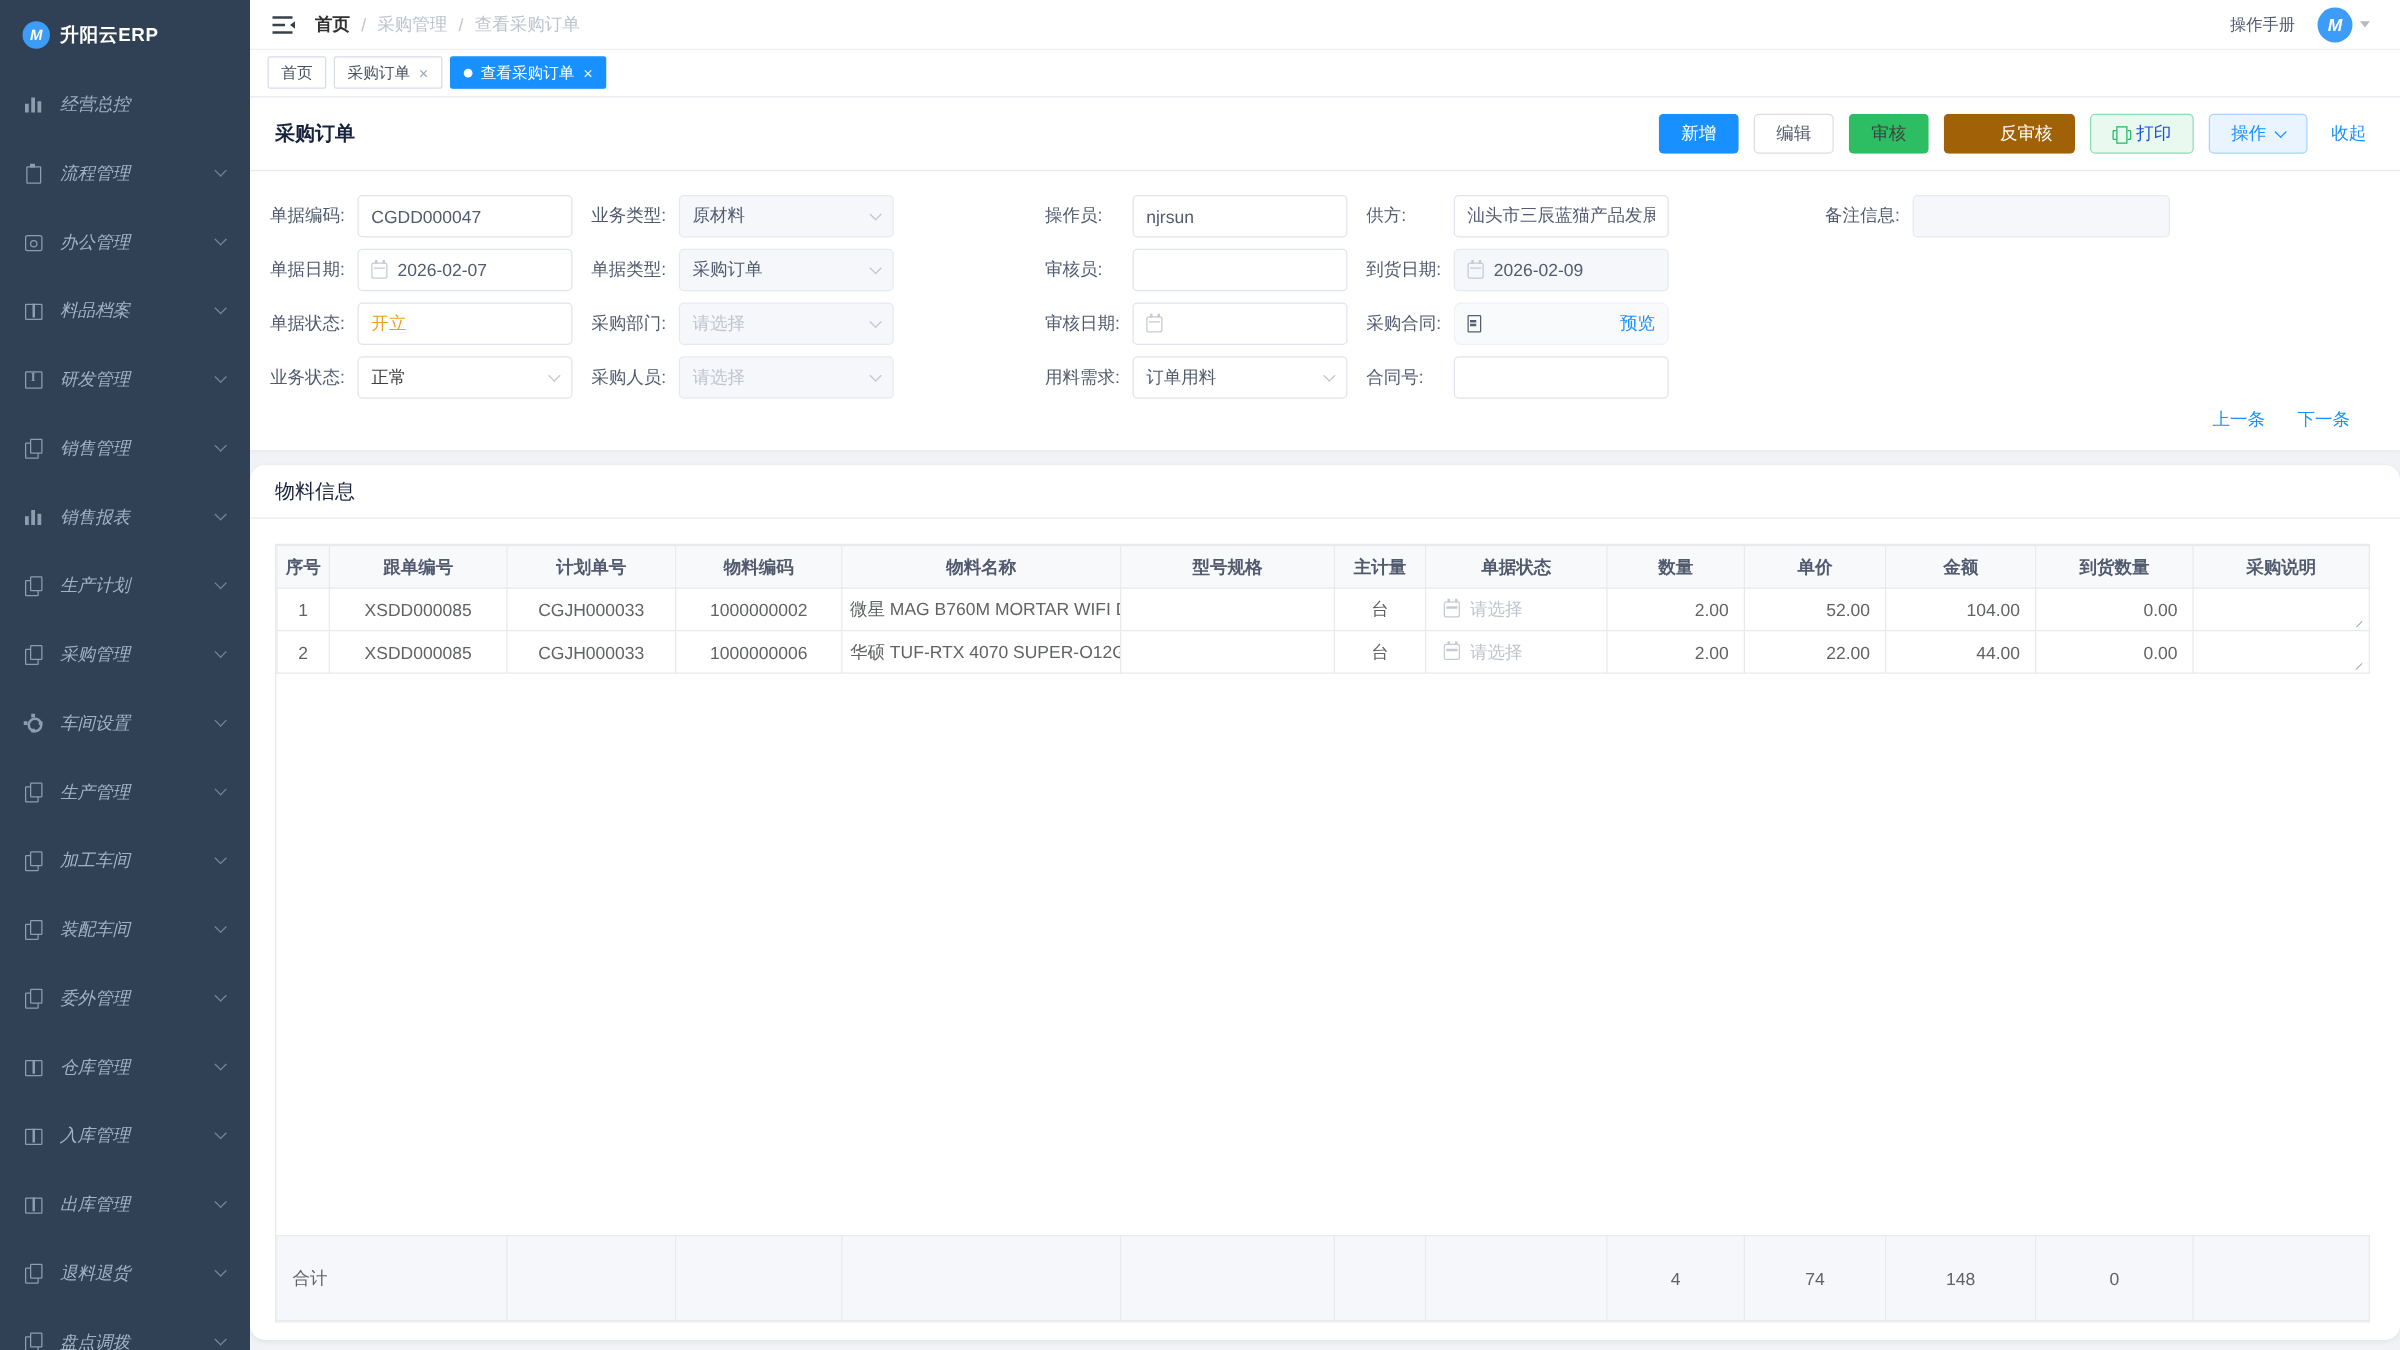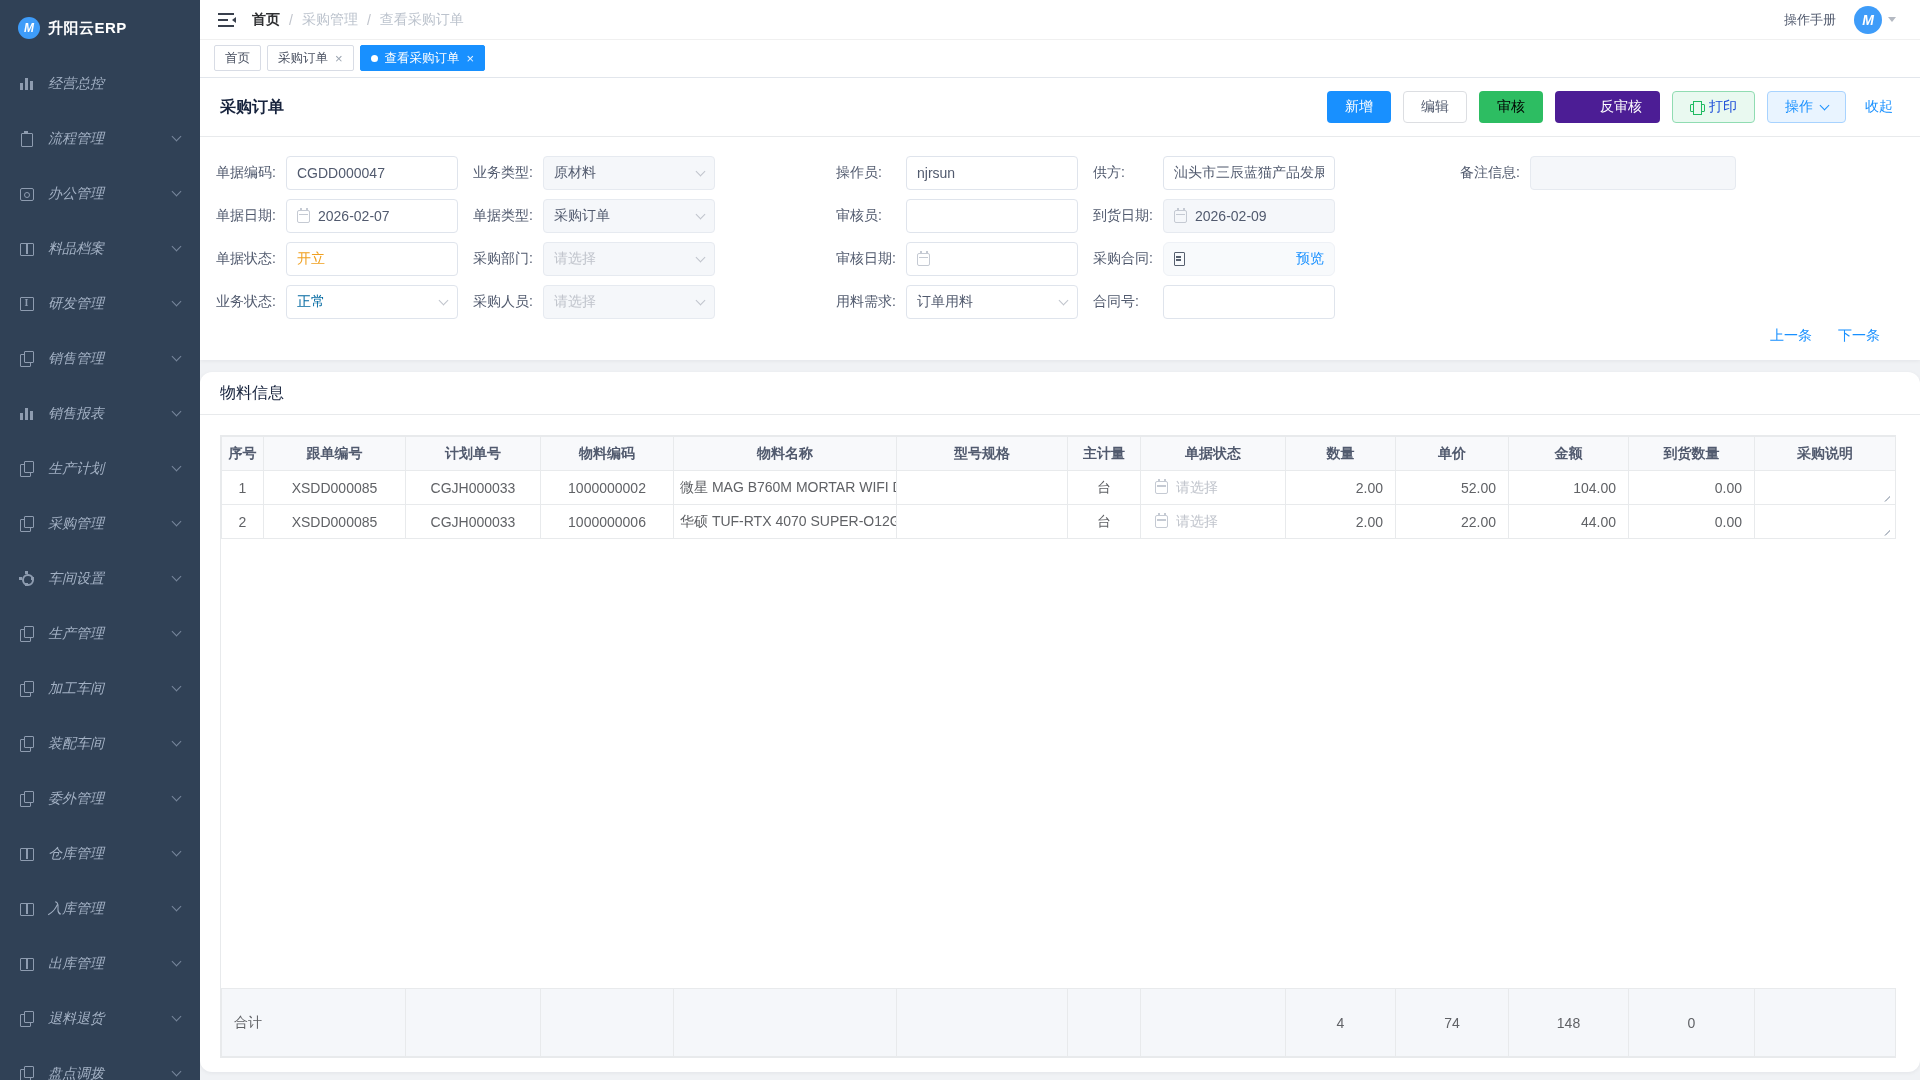--- a/index.html
+++ b/index.html
@@ -82,22 +82,22 @@
   .card { background:#fff; box-shadow:0 1px 4px rgba(0,21,41,.06); }
 
   
   .card-head { height:58px; display:flex; align-items:center; justify-content:space-between; padding:0 24px 0 20px; }
   .page-title { font-size:16px; color:#17233d; }
   .btns { display:flex; align-items:center; }
   .btn { height:32px; border-radius:4px; font-size:14px; padding:0 17px; margin-left:12px;
     display:inline-flex; align-items:center; cursor:pointer; border:1px solid transparent; }
   .btn-primary { background:#1890ff; color:#fff; }
   .btn-default { background:#fff; border-color:#dcdee2; color:#515a6e; }
-  .btn-success { background:#2dbd62; color:#000000; }
-  .btn-disabled { background:#4c1d95; color:#fff; cursor:not-allowed;padding-left:44px; }
+  .btn-success { background:#2dbd62; color:#404040; }
+  .btn-disabled { background:#a16207; color:#fff; cursor:not-allowed;padding-left:44px; }
   .btn-print { background:#e9f9f0; border-color:#90dcb2; color:#1d4ed8; }
   .btn-action { background:#e9f4ff; border-color:#a8d3ff; color:#1890ff; }
   .btn-link { color:#1890ff; background:none; padding:0 2px; margin-left:16px; font-weight:500; }
   .btn .chev2 { width:7px; height:7px; border-right:1.5px solid #1890ff; border-bottom:1.5px solid #1890ff;
     transform:rotate(45deg); margin:-3px 0 0 8px; }
   .printer-ic { width:13px; height:12px; position:relative; margin-right:6px; }
   .printer-ic::before { content:""; position:absolute; left:0; top:3px; width:13px; height:6px;
     border:1.5px solid #1fba61; border-radius:1px; }
   .printer-ic::after { content:""; position:absolute; left:3px; top:0; width:7px; height:12px;
     border:1.5px solid #1fba61; background:#e9f9f0; }
@@ -111,21 +111,21 @@
     display:flex; align-items:center; padding:0 10px; font-size:14px; color:#515a6e; }
   .box.wide { width:206px; }
   .box.gray { background:#f5f7fa; border-color:#e6eaf0; }
   .box input { border:none; outline:none; background:transparent; width:100%; font:inherit; color:inherit; }
   .box input::placeholder { color:#c0c4cc; }
   .box .arrow { width:7px; height:7px; border-right:1.5px solid #c0c4cc; border-bottom:1.5px solid #c0c4cc;
     transform:rotate(45deg); margin:-3px 0 0 auto; flex-shrink:0; }
   .box .ph { color:#c0c4cc; }
   .box.contract { background:#f8fafc; border-color:#eef1f6; border-radius:6px; justify-content:space-between; }
   .orange { color:#f0a020; }
-  .blue { color:#0369a1; }
+  .blue { color:#404040; }
   .ellip { white-space:nowrap; overflow:hidden; width:100%; }
   .cal-ic { width:13px; height:13px; border:1.5px solid #c5cad3; border-radius:2px; position:relative;
     margin-right:8px; flex-shrink:0; }
   .cal-ic::before { content:""; position:absolute; top:-3px; left:2px; width:1.5px; height:3px; background:#c5cad3;
     box-shadow:6px 0 0 #c5cad3; }
   .cal-ic::after { content:""; position:absolute; top:3px; left:1px; right:1px; height:1.5px; background:#c5cad3; }
   .doc-ic { width:11px; height:14px; border:1.5px solid #565f6e; border-radius:1px; position:relative; }
   .doc-ic::after { content:""; position:absolute; left:1px; top:3px; width:5px; height:1.5px; background:#565f6e;
     box-shadow:0 3px 0 #565f6e; }
   .preview-link { color:#1890ff; font-size:14px; cursor:pointer; }

